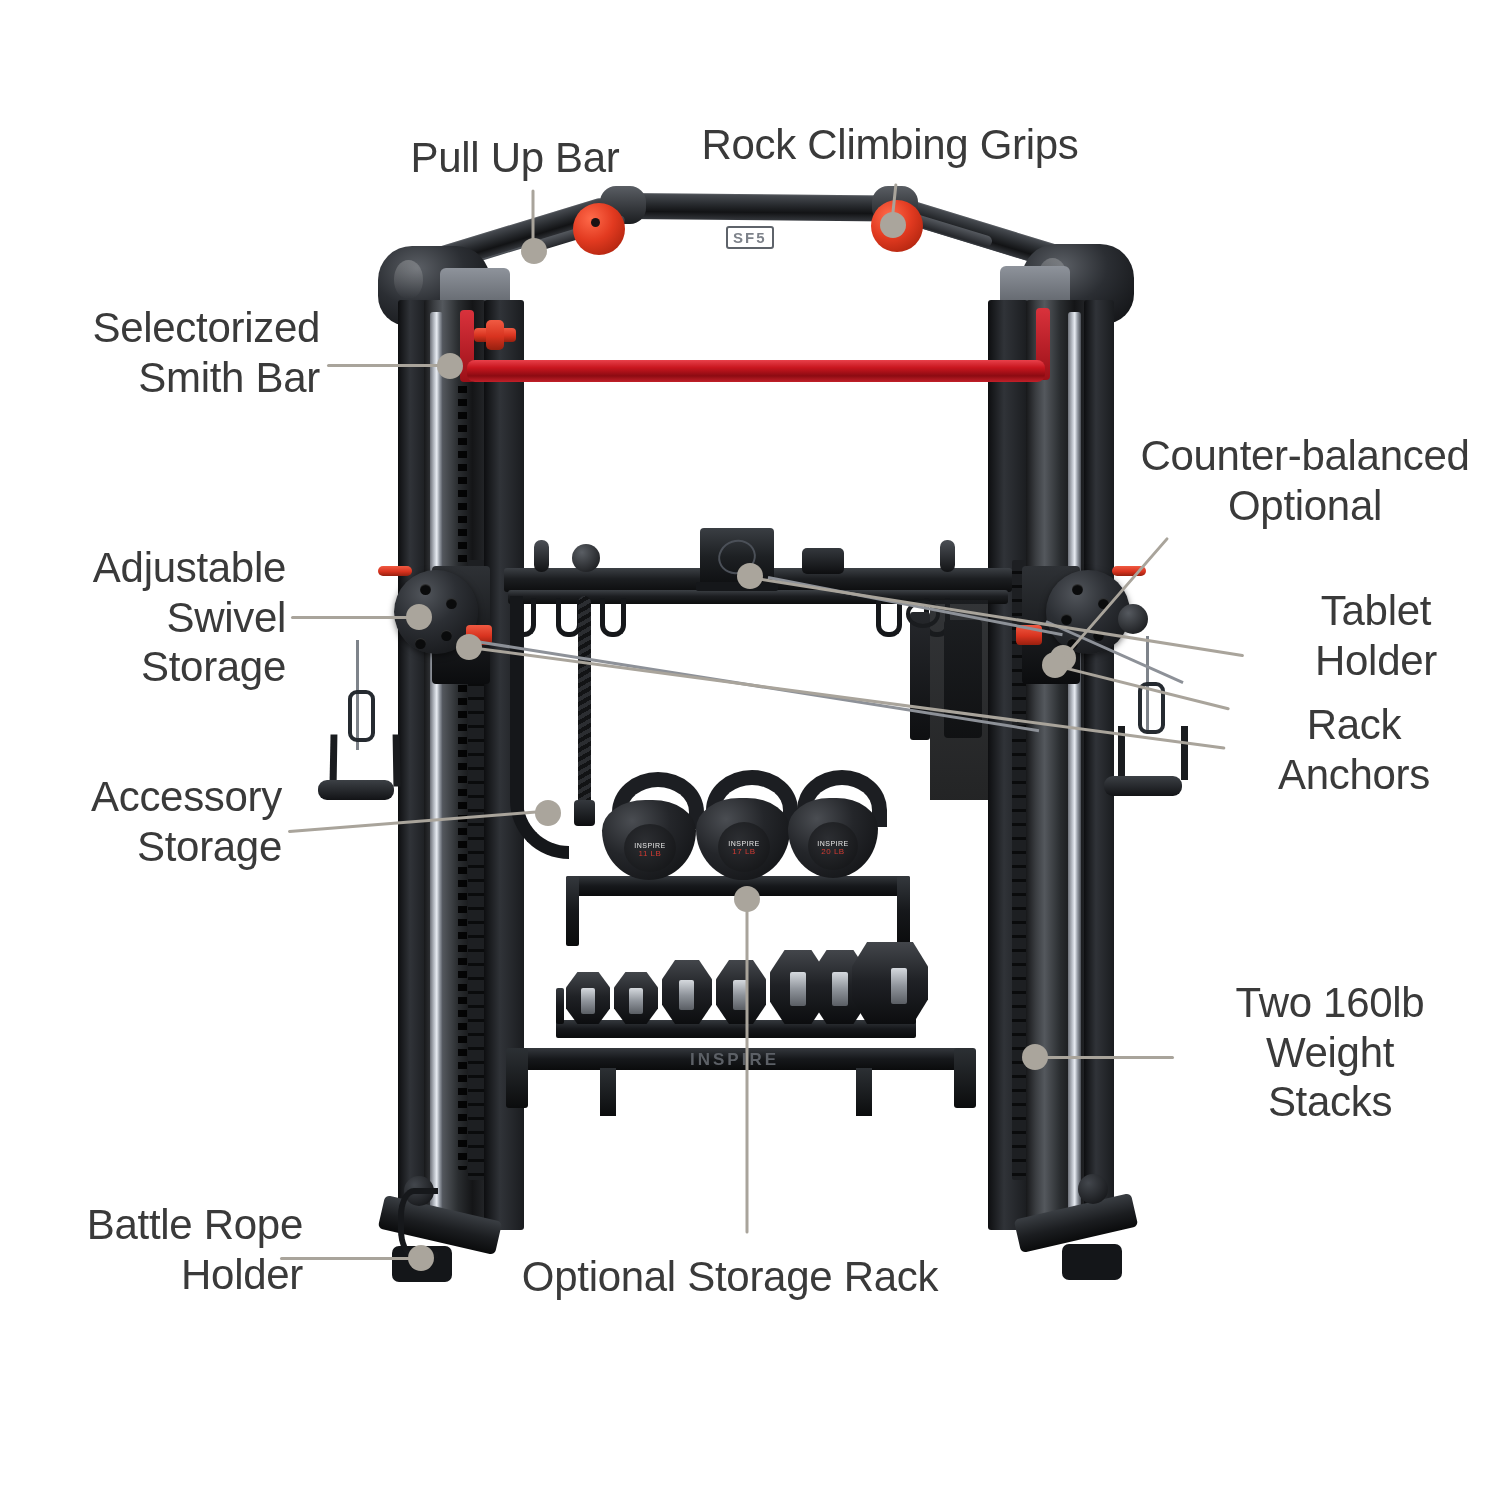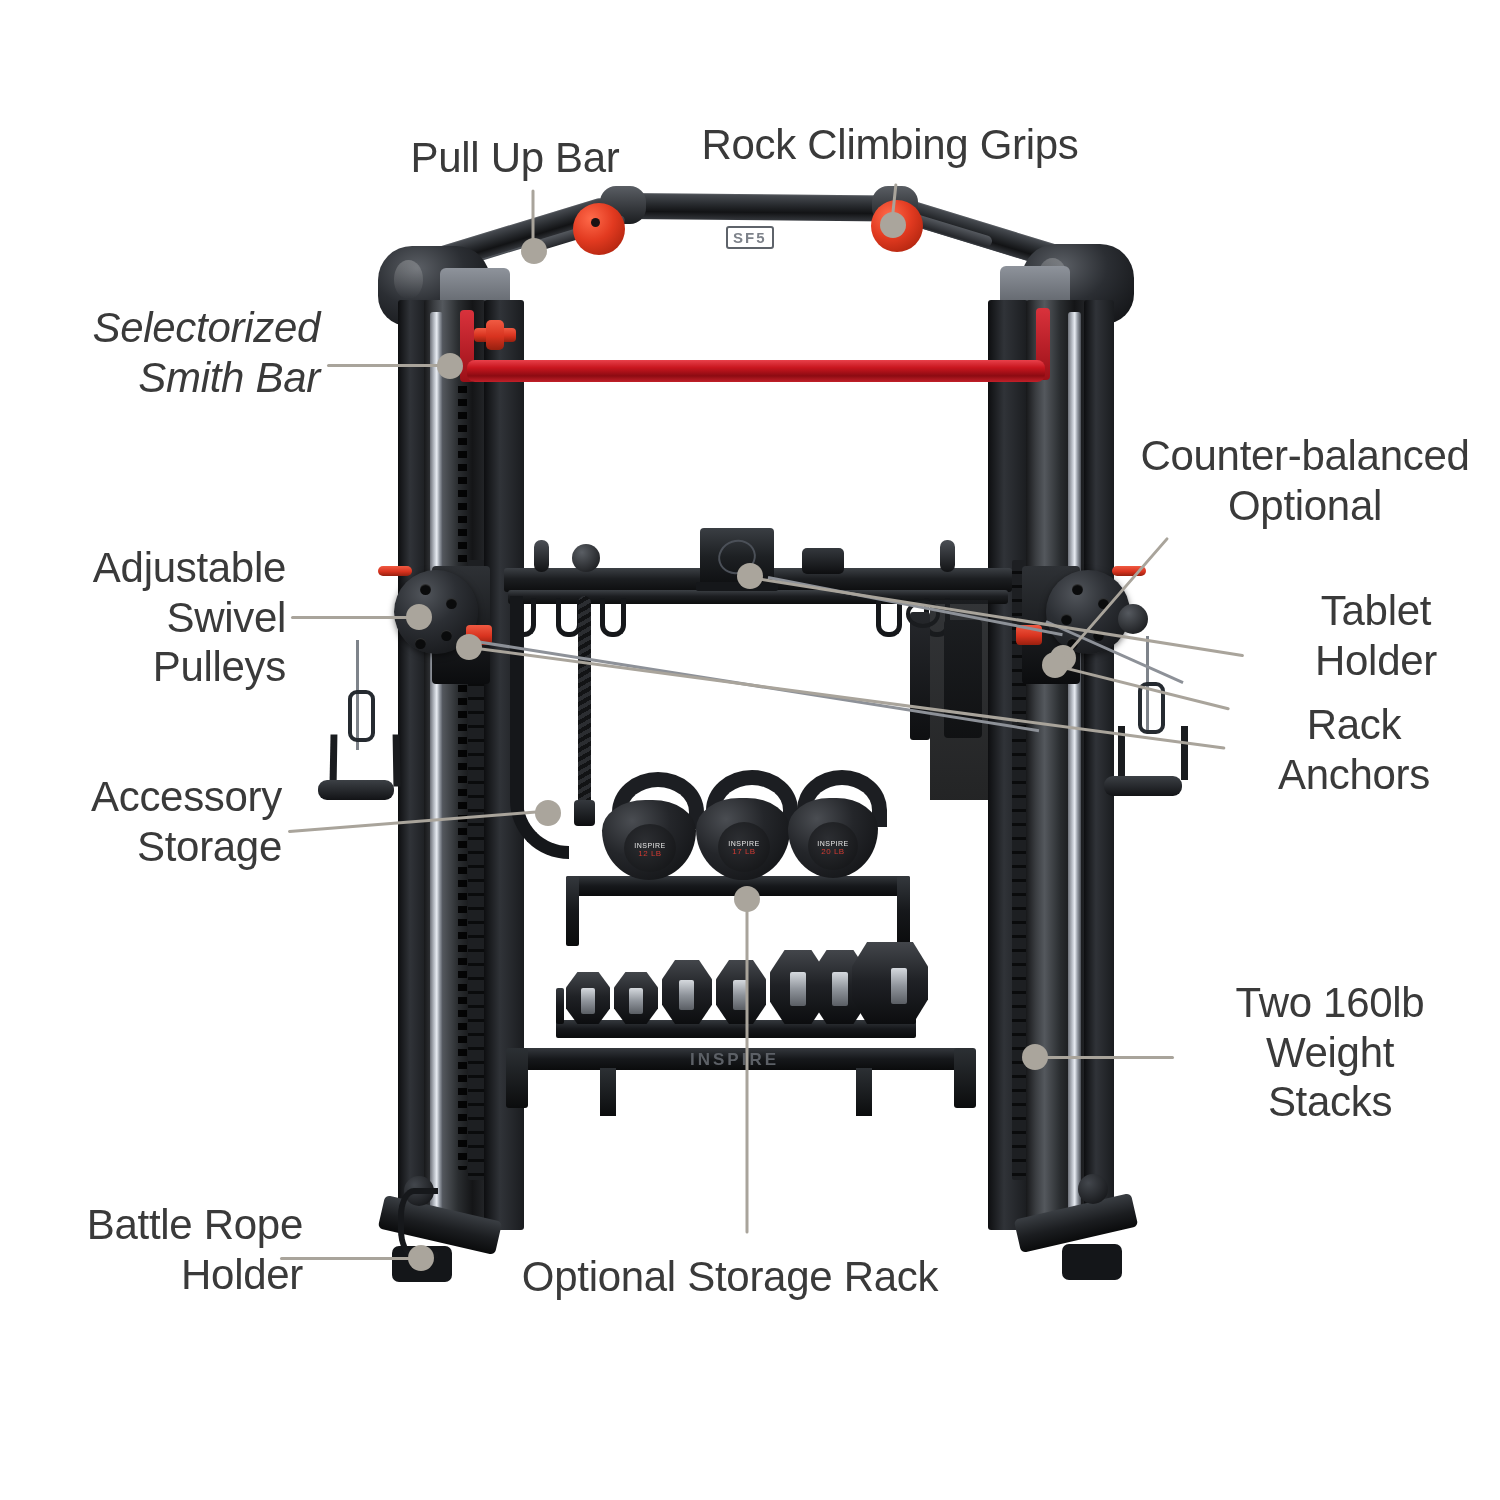--- a/index.html
+++ b/index.html
@@ -246,21 +246,21 @@
 
     <div class="shelf" style="left:566px;top:876px;width:344px;height:20px;"></div>
     <div class="shelf" style="left:566px;top:876px;width:13px;height:70px;"></div>
     <div class="shelf" style="left:897px;top:876px;width:13px;height:70px;"></div>
 
     <div class="kb-handle" style="left:612px;top:772px;width:62px;height:42px;"></div>
     <div class="kb-body" style="left:602px;top:800px;width:94px;height:80px;"></div>
     <div class="kb-face" style="left:624px;top:824px;width:52px;height:48px;"></div>
     <div class="kb-lbl" style="left:626px;top:842px;width:48px;">
       <i>INSPIRE</i>
-      <span>12 LB</span>
+      <span>11 LB</span>
     </div>
 
     <div class="kb-handle" style="left:706px;top:770px;width:62px;height:42px;"></div>
     <div class="kb-body" style="left:696px;top:798px;width:94px;height:82px;"></div>
     <div class="kb-face" style="left:718px;top:822px;width:52px;height:50px;"></div>
     <div class="kb-lbl" style="left:720px;top:840px;width:48px;">
       <i>INSPIRE</i>
       <span>17 LB</span>
     </div>
 
@@ -362,26 +362,26 @@
   <div class="leader" style="left:1046px;top:1056px;width:128px;"></div>
   <div class="dot" style="left:1022px;top:1044px;"></div>
 
   <div class="leader" style="left:747px;top:900px;width:332px;transform:rotate(90deg);"></div>
   <div class="dot" style="left:734px;top:886px;"></div>
 
   <div class="callout ta-c" style="left:680px;top:120px;width:420px;">Rock Climbing Grips</div>
 
   <div class="callout ta-c" style="left:390px;top:133px;width:250px;">Pull Up Bar</div>
 
-  <div class="callout ta-r" style="left:20px;top:303px;width:300px;font-style:italic;">Selectorized
+  <div class="callout ta-r" style="left:20px;top:303px;width:300px;">Selectorized
 Smith Bar</div>
 
   <div class="callout ta-r" style="left:0px;top:543px;width:286px;">Adjustable
 Swivel
-Pulleys</div>
+Storage</div>
 
   <div class="callout ta-r" style="left:0px;top:772px;width:282px;">Accessory
 Storage</div>
 
   <div class="callout ta-r" style="left:0px;top:1200px;width:276px;padding-left:27px;">Battle Rope
 Holder</div>
 
   <div class="callout ta-c" style="left:1110px;top:431px;width:390px;">Counter-balanced
 Optional</div>
 

